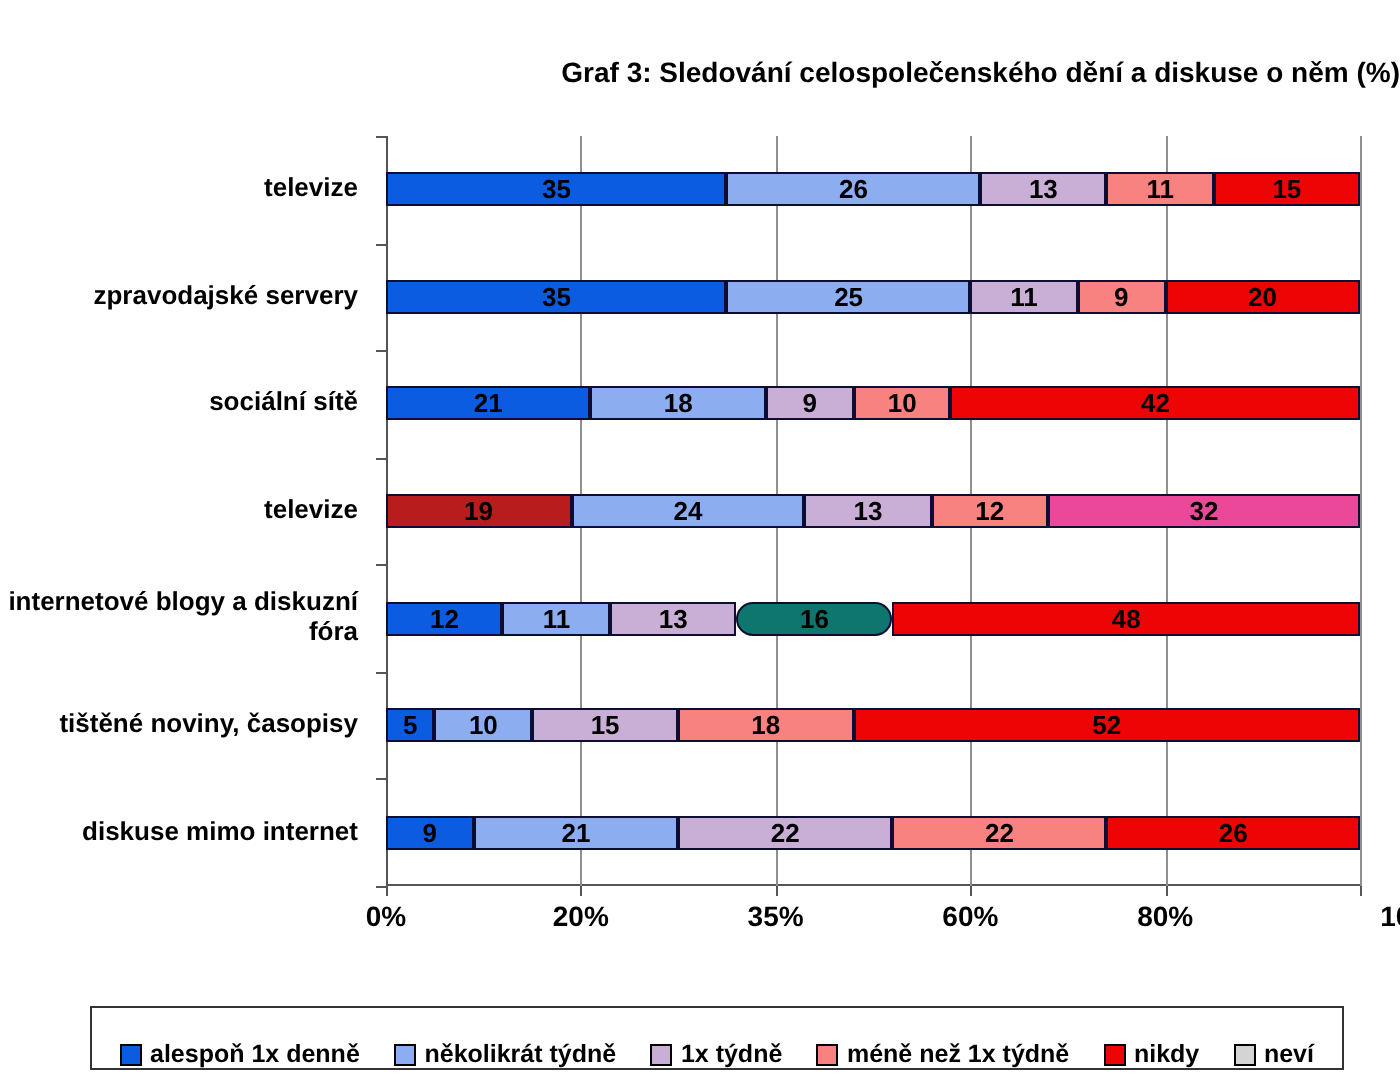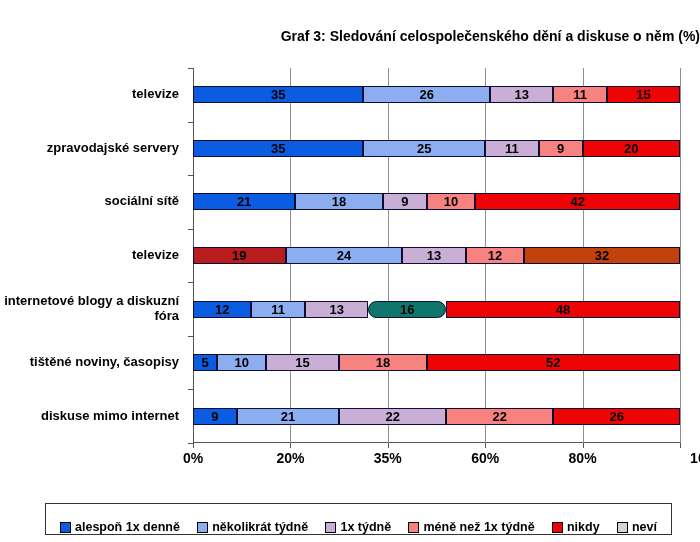--- a/index.html
+++ b/index.html
@@ -107,21 +107,21 @@
         <div class="bar-segment" style="width: 18%; background: rgb(140, 173, 240);">18</div>
         <div class="bar-segment" style="width: 9%; background: rgb(201, 174, 214);">9</div>
         <div class="bar-segment" style="width: 10%; background: rgb(248, 130, 127);">10</div>
         <div class="bar-segment" style="width: 42%; background: rgb(238, 4, 4);">42</div>
       </div>
       <div class="bar-row" style="top: 175px; height: 25px;">
         <div class="bar-segment" style="width: 19%; background: #b91c1c;">19</div>
         <div class="bar-segment" style="width: 24%; background: rgb(140, 173, 240);">24</div>
         <div class="bar-segment" style="width: 13%; background: rgb(201, 174, 214);">13</div>
         <div class="bar-segment" style="width: 12%; background: rgb(248, 130, 127);">12</div>
-        <div class="bar-segment" style="width: 32%; background: #c2410c;">32</div>
+        <div class="bar-segment" style="width: 32%; background: #ec4899;">32</div>
       </div>
       <div class="bar-row" style="top: 228.571px; height: 25px;">
         <div class="bar-segment" style="width: 12%; background: rgb(11, 92, 224);">12</div>
         <div class="bar-segment" style="width: 11%; background: rgb(140, 173, 240);">11</div>
         <div class="bar-segment" style="width: 13%; background: rgb(201, 174, 214);">13</div>
         <div class="bar-segment" style="width: 16%; background: #0f766e; border-radius: 10px;">16</div>
         <div class="bar-segment" style="width: 48%; background: rgb(238, 4, 4);">48</div>
       </div>
       <div class="bar-row" style="top: 282.143px; height: 25px;">
         <div class="bar-segment" style="width: 5%; background: rgb(11, 92, 224);">5</div>

